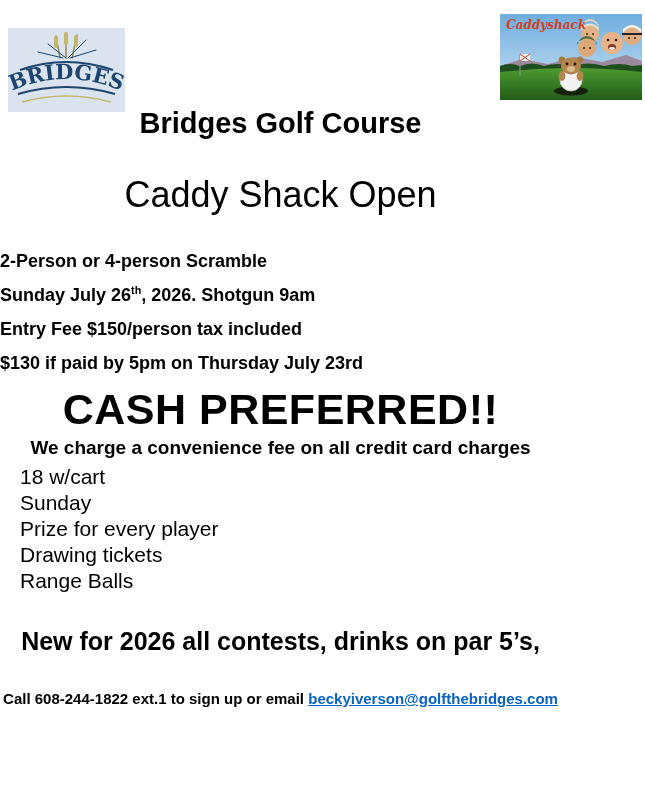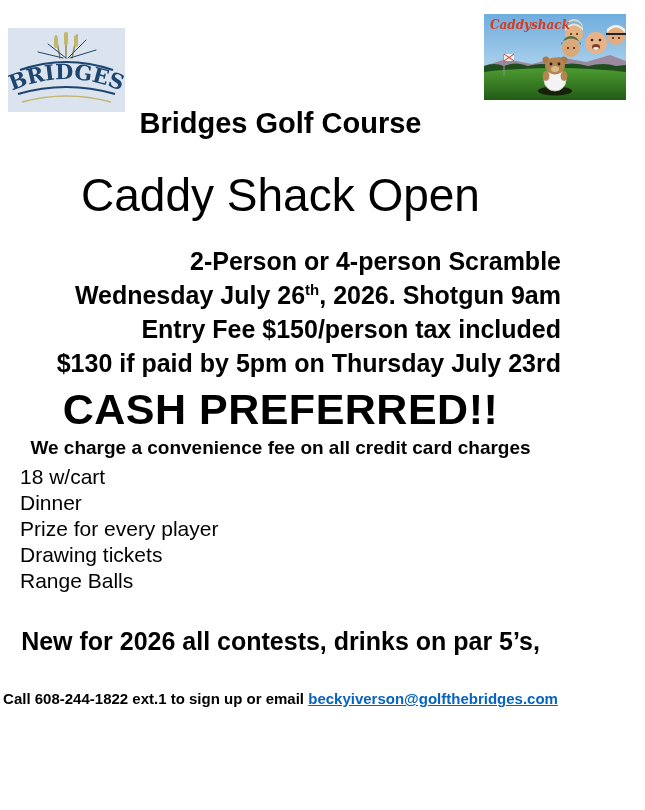--- a/index.html
+++ b/index.html
@@ -5,35 +5,35 @@
   html,body{margin:0;padding:0;}
   body{
     width:645px;height:810px;background:#ffffff;
     font-family:"Liberation Sans", sans-serif;color:#000;
     overflow:hidden;
   }
   .page{position:relative;width:645px;height:810px;background:#fff;}
 
   
   .logo-wrap{position:absolute;left:8px;top:28px;width:117px;height:84px;}
-  .poster-wrap{position:absolute;left:484px;top:14px;width:142px;height:86px;}
+  .poster-wrap{position:absolute;left:500px;top:14px;width:142px;height:86px;}
 
   
   .content{position:absolute;left:0;top:0;width:561px;}
   .main-title{
     margin:106px 0 0 0;text-align:center;
     font-size:29px;font-weight:bold;line-height:34px;
   }
   .event-title{
     margin:30px 0 0 0;text-align:center;
-    font-size:46px;font-weight:400;line-height:50px;
+    font-size:36px;font-weight:400;line-height:50px;
   }
   .details{
-    margin-top:24px;text-align:right;
-    font-size:25px;font-weight:bold;line-height:34px;
+    margin-top:24px;text-align:left;
+    font-size:18px;font-weight:bold;line-height:34px;
   }
   .details sup{font-size:60%;line-height:0;}
   .cash-headline{
     margin-top:4px;text-align:center;
     font-size:43px;font-weight:bold;line-height:50px;letter-spacing:0.5px;
   }
   .cash-subline{
     margin-top:2px;text-align:center;
     font-size:19px;font-weight:bold;line-height:24px;
   }
@@ -152,31 +152,31 @@
   </div>
 
   <div class="content">
 
     <div class="main-title">Bridges Golf Course</div>
 
     <div class="event-title">Caddy Shack Open</div>
 
     <div class="details">
       <div>2-Person or 4-person Scramble</div>
-      <div><span>Wednesday July 26</span><sup>th</sup><span>, 2026. Shotgun 9am</span></div>
+      <div><span>Sunday July 26</span><sup>th</sup><span>, 2026. Shotgun 9am</span></div>
       <div>Entry Fee $150/person tax included</div>
       <div>$130 if paid by 5pm on Thursday July 23rd</div>
     </div>
 
     <div class="cash-headline">CASH PREFERRED!!</div>
     <div class="cash-subline">We charge a convenience fee on all credit card charges</div>
 
     <div class="includes-list">
       <div class="includes-item">18 w/cart</div>
-      <div class="includes-item">Dinner</div>
+      <div class="includes-item">Sunday</div>
       <div class="includes-item">Prize for every player</div>
       <div class="includes-item">Drawing tickets</div>
       <div class="includes-item">Range Balls</div>
     </div>
 
     <div class="new-for">
       <div>New for 2026 all contests, drinks on par 5’s,</div>
     </div>
 
     <div class="contact">

